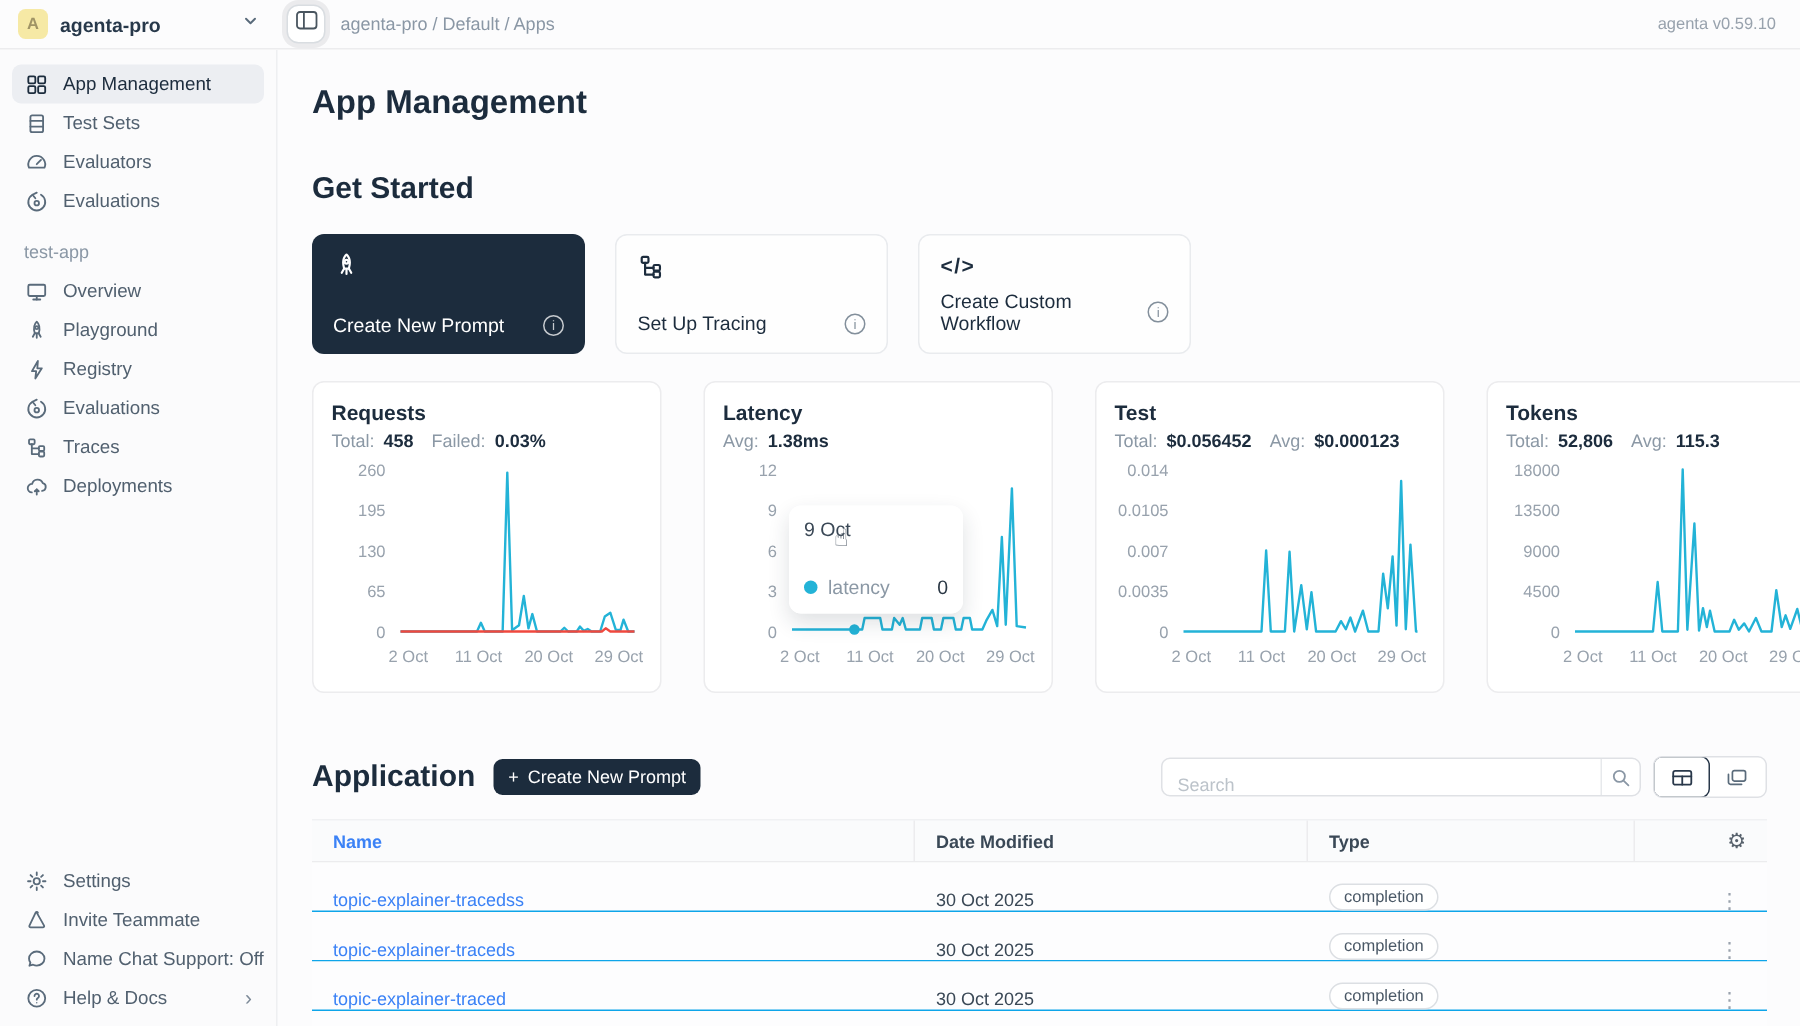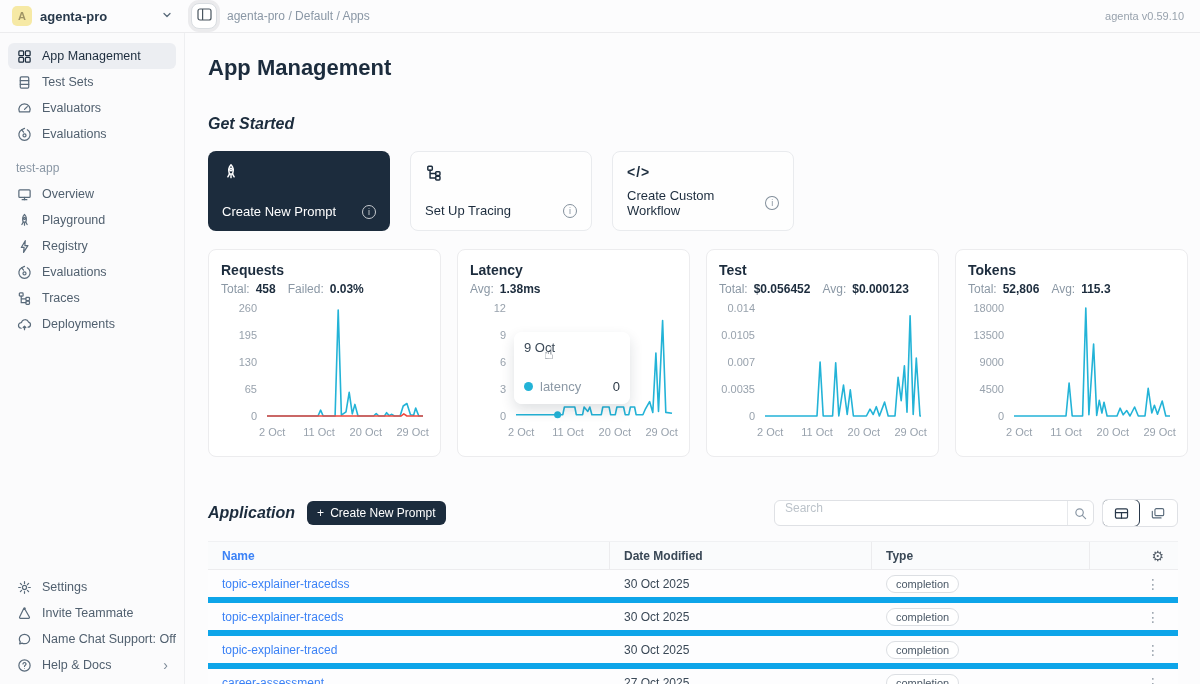--- a/index.html
+++ b/index.html
@@ -27,35 +27,35 @@
   .side-item .icn { width:16px; height:16px; flex:0 0 16px; display:flex; align-items:center; justify-content:center; }
   .side-section { font-size:12px; color:#8a97a5; margin:14px 0 6px 16px; }
   .side-bottom { margin-top:auto; padding-bottom:6px; }
   .chev-right { margin-left:auto; color:#7d8a98; font-size:14px; line-height:1; }
   svg.ic { stroke:#5a6b7b; fill:none; stroke-width:1.3; stroke-linecap:round; stroke-linejoin:round; }
   .active svg.ic { stroke:#1c2c3d; }
 
   
   .main { position:absolute; left:185px; top:33px; width:1015px; padding:22px 22px 0 23px; }
   .page-title { font-size:22px; font-weight:600; color:#1c2c3d; }
-  .section-h { font-size:16px; font-weight:600; color:#1c2c3d; margin-top:34px;font-style:italic; }
+  .section-h { font-size:20px; font-weight:600; color:#1c2c3d; margin-top:34px; }
 
   .gs-cards { display:flex; gap:14px; margin-top:18px; }
   .gs-card { width:182px; height:80px; border-radius:8px; padding:12px 14px; display:flex;
     flex-direction:column; justify-content:space-between; cursor:pointer; }
   .gs-card.dark { background:#1c2c3d; color:#fff; }
   .gs-card.light { background:#fefefe; border:1px solid #e9ebee; color:#1c2c3d; margin-left:6px; }
   .gs-bottom { display:flex; align-items:center; justify-content:space-between; font-size:13px; font-weight:500; }
   .info-i { width:14px; height:14px; border-radius:50%; border:1.2px solid currentColor; font-size:9px;
     display:flex; align-items:center; justify-content:center; opacity:.75; font-style:normal; }
   .gs-card.dark svg.ic { stroke:#fff; }
   .code-glyph { font-size:14px; font-weight:600; letter-spacing:1px; }
 
   
-  .charts { display:flex; gap:16px; margin-top:18px; }
+  .charts { display:flex; gap:28px; margin-top:18px; }
   .chart-card { position:relative; width:233px; height:208px; background:#fff; border:1px solid #ececee;
     border-radius:8px; padding:12px 12px 6px; }
   .chart-title { font-size:14px; font-weight:600; color:#1c2c3d; }
   .chart-stats { margin-top:4px; font-size:12px; display:flex; gap:6px; align-items:baseline; }
   .chart-stats .s-label { color:#8b98a5; }
   .chart-stats .s-value { color:#1c2c3d; font-weight:600; margin-right:6px; }
   .chart-svg { margin-top:2px; display:block; }
   .chart-svg text { font-family:"Liberation Sans",sans-serif; font-size:11px; fill:#98a2ad; }
 
   .tooltip { position:absolute; left:56px; top:82px; width:116px; background:rgba(255,255,255,.96);
@@ -67,38 +67,38 @@
   .tt-value { color:#2b3845; }
   .cursor-glyph { position:absolute; left:86px; top:94px; font-size:16px; color:#5a6470; z-index:6;
     font-family:"DejaVu Sans",sans-serif; }
 
   
   .app-row { display:flex; align-items:center; margin-top:42px; }
   .create-btn { margin-left:12px; height:24px; padding:0 10px; border:none; border-radius:6px;
     background:#1c2c3d; color:#fff; font-size:12px; display:flex; align-items:center; gap:6px; cursor:pointer;
     font-family:inherit; }
   .search-wrap { margin-left:auto; width:320px; height:26px; border:1px solid #dfe1e5; border-radius:6px;
-    background:#fff; display:flex; align-items:flex-start; overflow:hidden; }
+    background:#fff; display:flex; align-items:flex-end; overflow:hidden; }
   .search-wrap input { flex:1; border:none; outline:none; padding:0 10px; font-size:12px; color:#3a4856;
     font-family:inherit; background:transparent; }
   .search-wrap input::placeholder { color:#bcc3ca; }
   .search-btn { width:26px; height:100%; border-left:1px solid #e7e9ec; display:flex; align-items:center;
     justify-content:center; cursor:pointer; }
   .view-toggle { margin-left:8px; display:flex; border:1px solid #dfe1e5; border-radius:6px; background:#fff;
     height:28px; overflow:hidden; }
   .vt-btn { width:38px; display:flex; align-items:center; justify-content:center; cursor:pointer; }
   .vt-btn.active { border:1.5px solid #29384a; border-radius:6px; margin:-1px; background:#fff; z-index:1; }
 
   
   .table { margin-top:14px; width:970px; font-size:12px; }
   .t-head { display:flex; background:#fafbfc; border-top:1px solid #f0f1f3; border-bottom:1px solid #ececee;
     height:29px; align-items:center; color:#3a4856; font-weight:600; }
   .t-head > div { padding:0 14px; border-right:1px solid #ececee; height:100%; display:flex; align-items:center; }
   .t-head > div:last-child { border-right:none; }
-  .t-row { display:flex; height:33px; align-items:center; border-bottom:6px solid #0ea5e9; cursor:pointer; background:#fdfdfe; }
+  .t-row { display:flex; height:33px; align-items:flex-end; border-bottom:1px solid #0ea5e9; cursor:pointer; background:#fdfdfe; }
   .t-row > div { padding:0 14px; }
   .col-name { width:402px; color:#3b82f6; }
   .col-date { width:262px; color:#3a4856; }
   .col-type { width:218px; }
   .col-act  { width:88px; display:flex; justify-content:flex-end; align-items:center; }
   .badge { display:inline-block; border:1px solid #dcdfe3; border-radius:9px; padding:2px 9px;
     font-size:11px; color:#4a5866; background:#fff; }
   .kebab { color:#9aa3ad; font-size:14px; cursor:pointer; line-height:1; padding:0 4px; }
   .gear-glyph { color:#57616c; font-size:14px; cursor:pointer; font-family:"DejaVu Sans",sans-serif; }
 </style>

